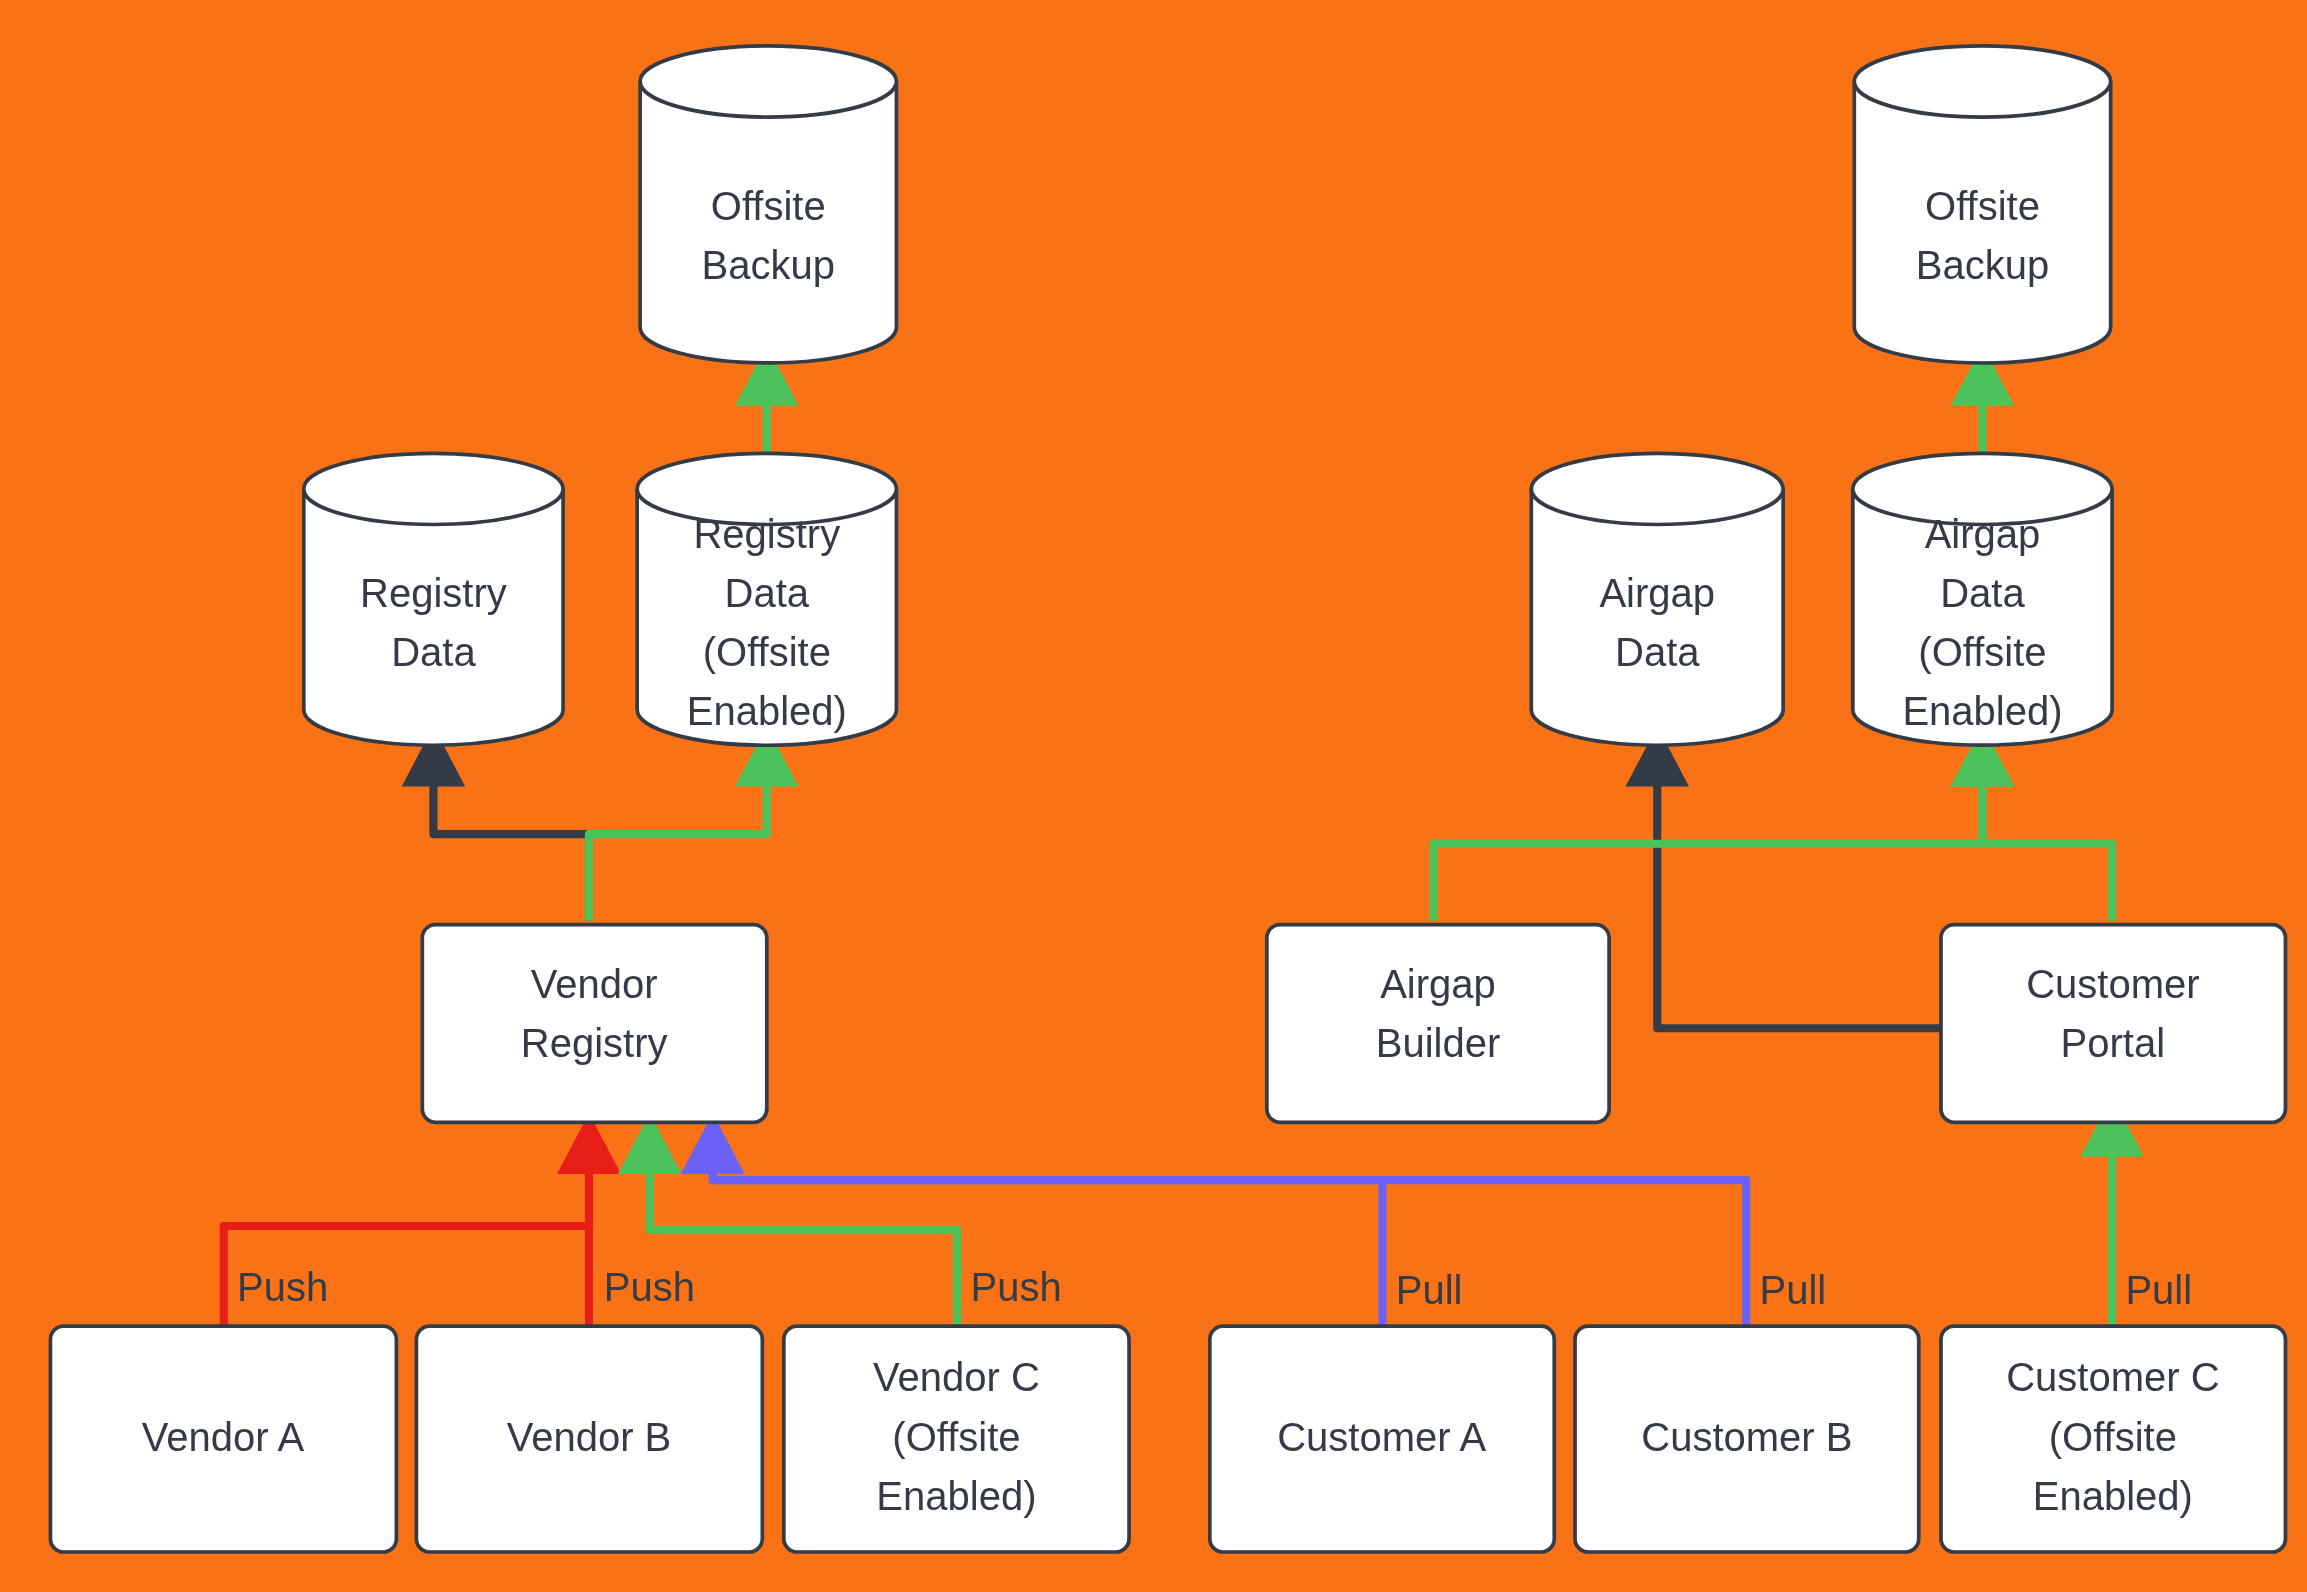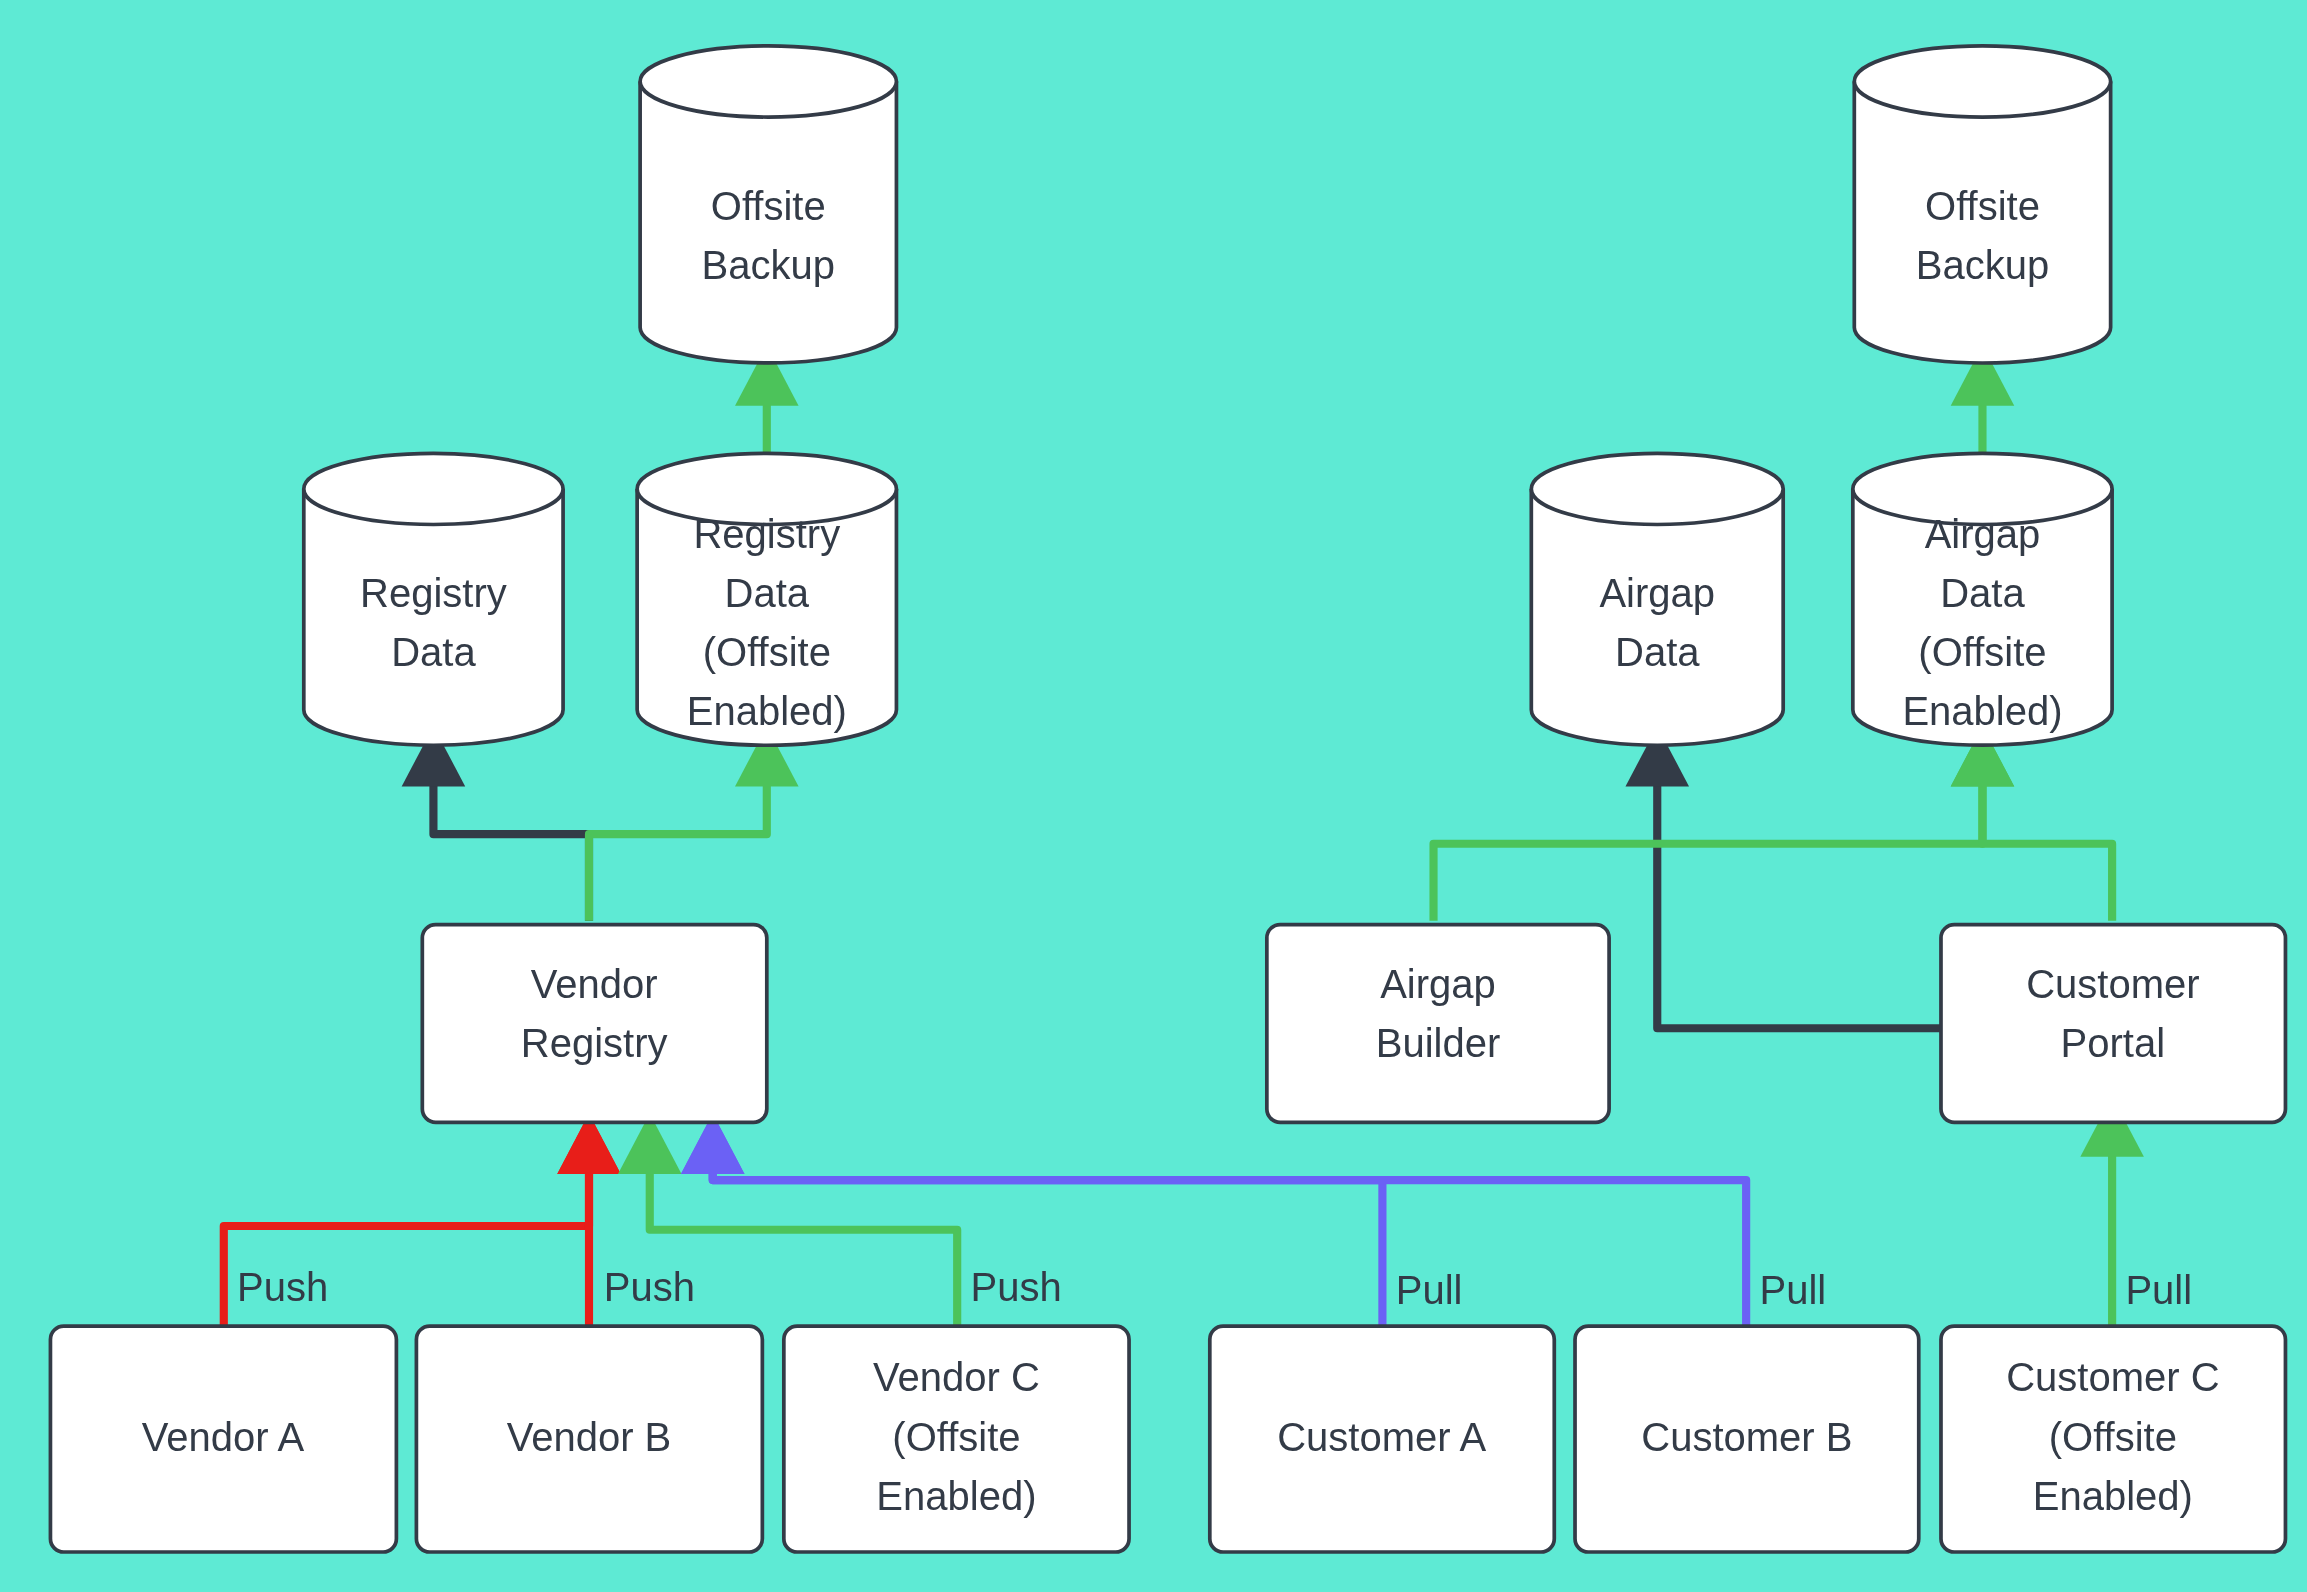--- a/index.html
+++ b/index.html
@@ -4,21 +4,21 @@
 <style>
   html, body {
     margin: 0;
     padding: 0;
     background: #ffffff;
   }
   #diagram-root {
     position: relative;
     width: 2307px;
     height: 1592px;
-    background: #5eead4;
+    background: #f97316;
     font-family: "Liberation Sans", sans-serif;
     overflow: hidden;
   }
   svg.canvas {
     position: absolute;
     top: 0;
     left: 0;
     width: 2307px;
     height: 1592px;
     display: block;

